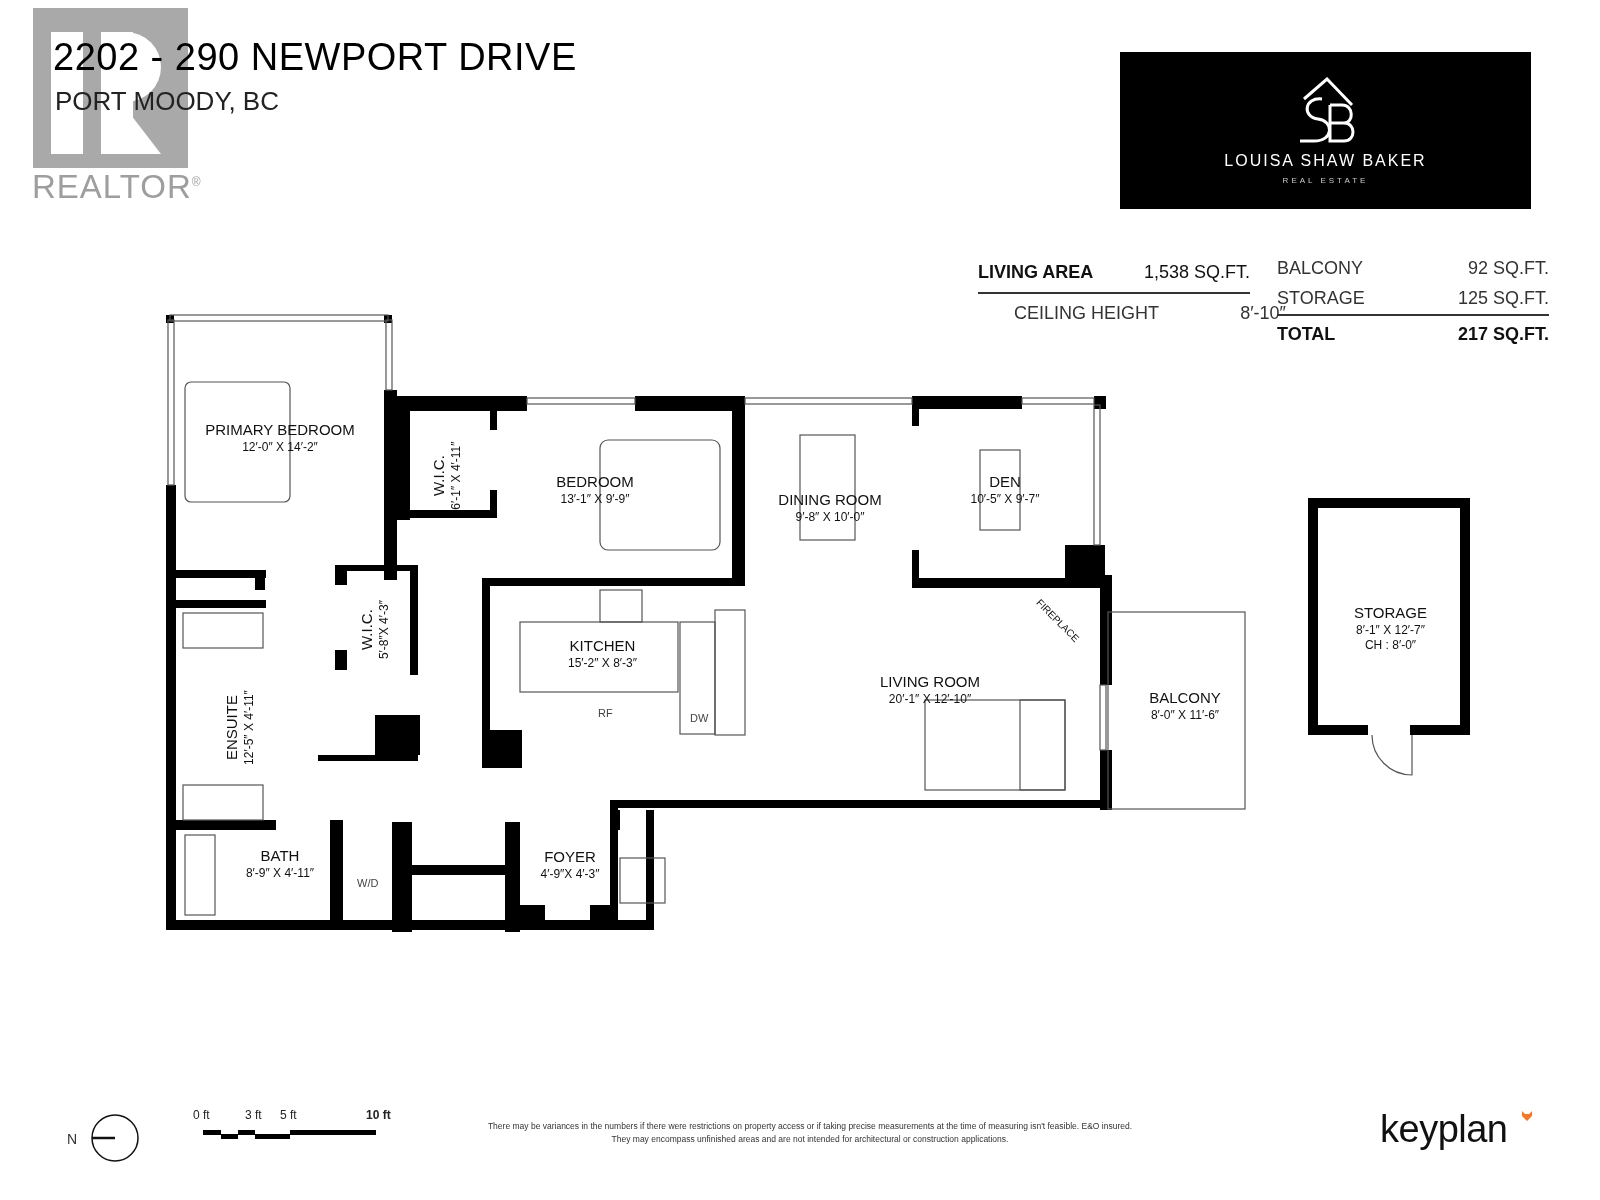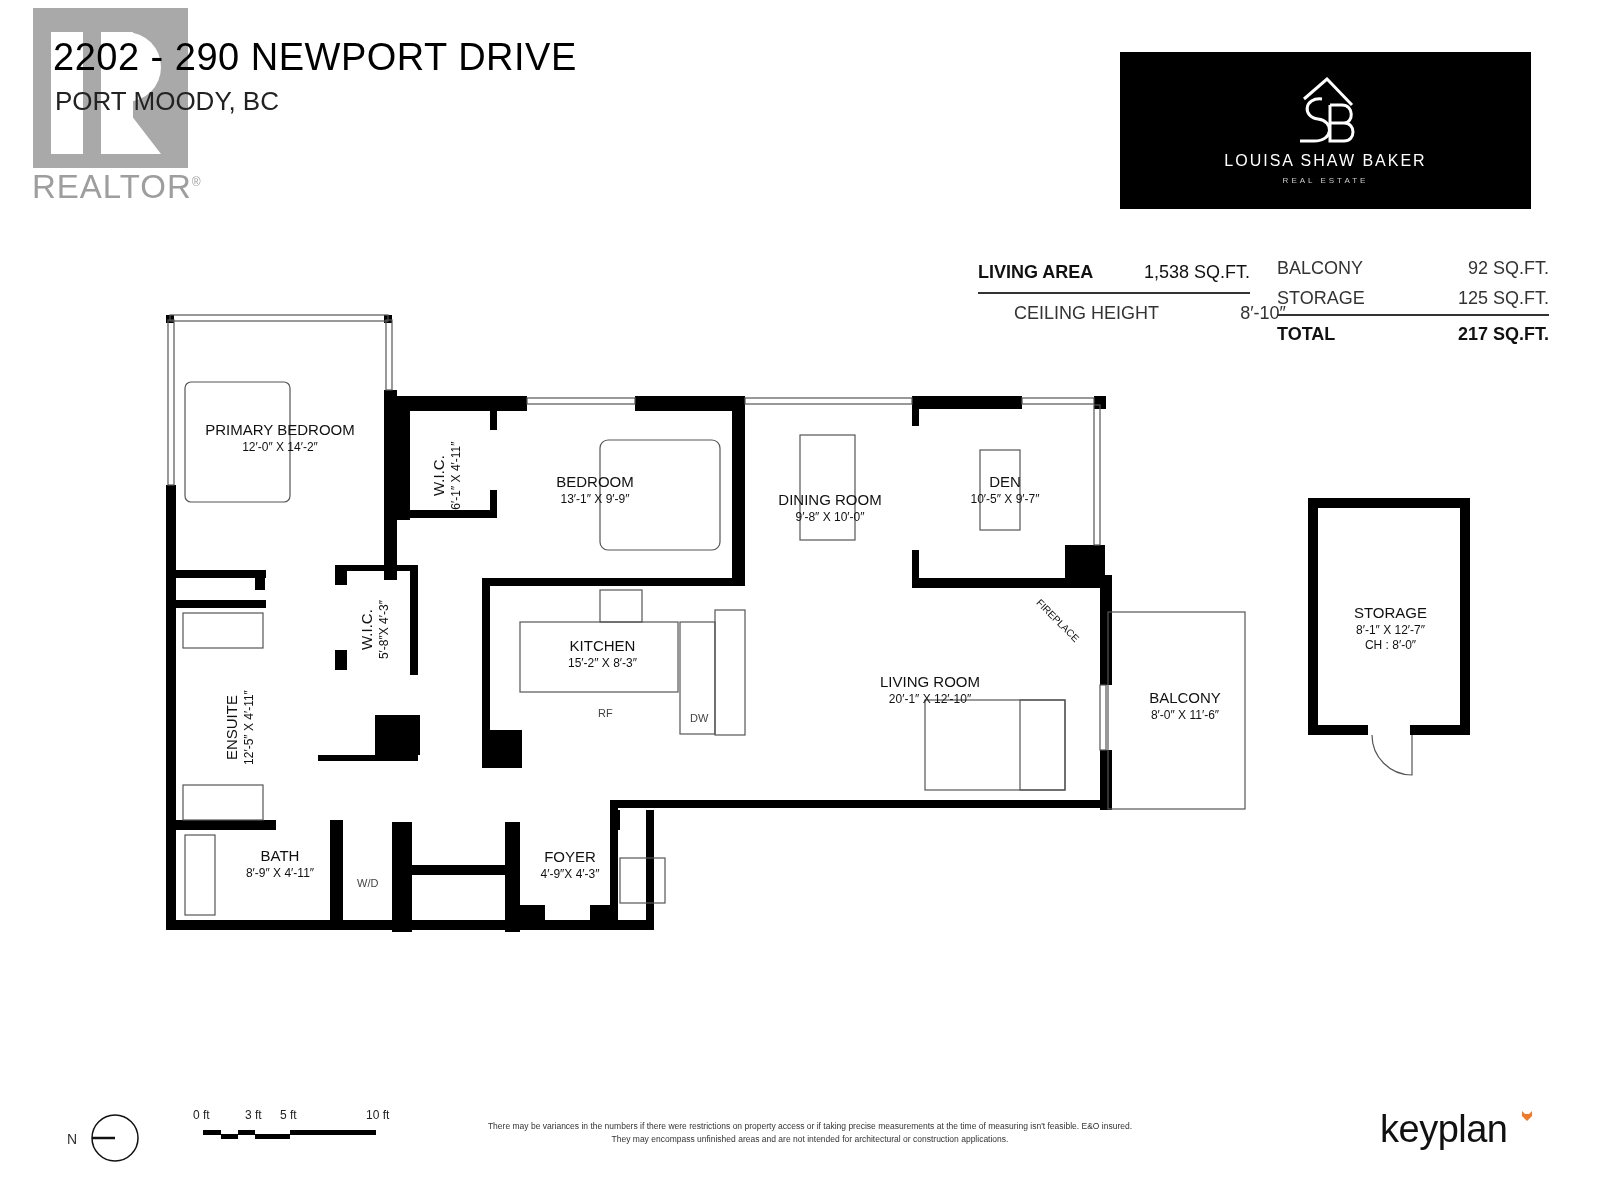--- a/index.html
+++ b/index.html
@@ -231,21 +231,21 @@
 <div class="abs" style="left:67px;top:1131px;font-size:14px;color:#333;">N</div>
 <svg class="abs" style="left:90px;top:1113px" width="50" height="50">
   <circle cx="25" cy="25" r="23" fill="none" stroke="#111" stroke-width="1.5"></circle>
   <line x1="2" y1="25" x2="25" y2="25" stroke="#111" stroke-width="2.5"></line>
 </svg>
 
 <div>
   <span class="abs scale-label" style="left:193px;top:1108px;">0 ft</span>
   <span class="abs scale-label" style="left:245px;top:1108px;">3 ft</span>
   <span class="abs scale-label" style="left:280px;top:1108px;">5 ft</span>
-  <span class="abs scale-label" style="left:366px;top:1108px;">10 ft</span>
+  <span class="abs scale-label" style="left:366px;top:1108px;font-weight:bold;">10 ft</span>
   <svg class="abs" style="left:203px;top:1128px" width="180" height="14">
     <rect x="0" y="2" width="18" height="5" fill="#000"></rect>
     <rect x="18" y="6" width="17" height="5" fill="#000"></rect>
     <rect x="35" y="2" width="17" height="5" fill="#000"></rect>
     <rect x="52" y="6" width="35" height="5" fill="#000"></rect>
     <rect x="87" y="2" width="86" height="5" fill="#000"></rect>
   </svg>
 </div>
 
 <div class="abs footer">

